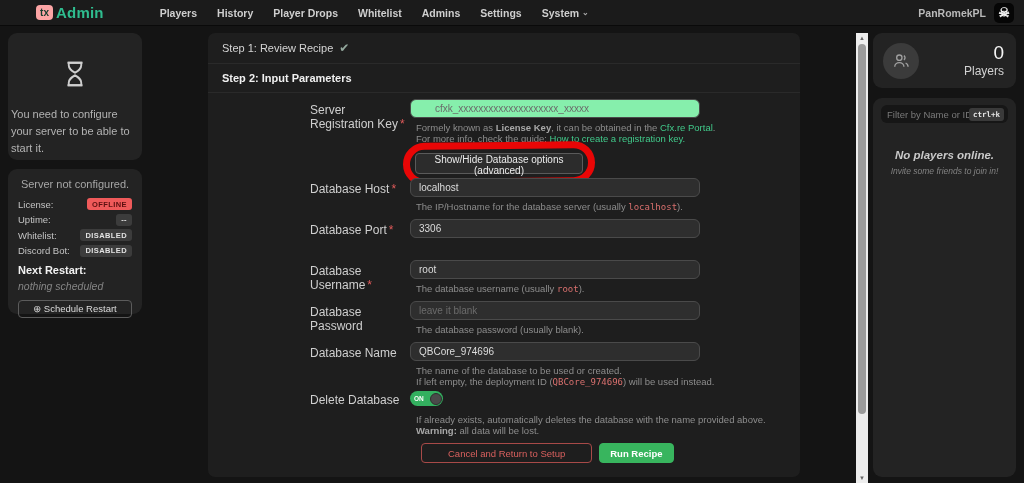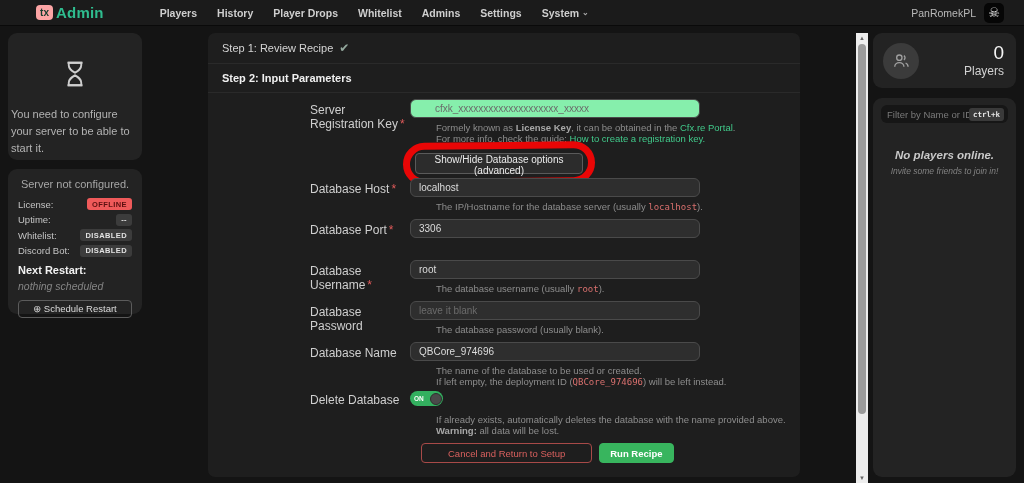--- a/index.html
+++ b/index.html
@@ -11,21 +11,21 @@
   .navbar { position:absolute; left:0; top:0; width:1024px; height:26px;
     background:#1b1b1b; border-bottom:1px solid #0a0a0a;
     display:flex; align-items:center; }
   .logo { display:flex; align-items:center; margin-left:36px; gap:3px; }
   .logo-box { width:17px; height:15px; background:#fca5a5; border-radius:4px;
     color:#123c2d; font-weight:bold; font-size:10px; display:flex; align-items:center; justify-content:center; }
   .logo-text { color:#2fbd8f; font-weight:bold; font-size:15px; letter-spacing:.2px; }
   .nav-items { display:flex; margin-left:46px; }
   .nav-item { color:#cfcfcf; font-size:10.5px; font-weight:bold; padding:0 10px; cursor:pointer; display:flex; align-items:center; gap:3px; }
   .nav-item .caret { font-size:8px; color:#aaa; }
-  .nav-right { margin-left:auto; display:flex; align-items:center; gap:8px; margin-right:20px; }
+  .nav-right { margin-left:auto; display:flex; align-items:center; gap:8px; margin-right:10px;font-weight:bold; }
   .nav-user { color:#b9b9b9; font-size:10.5px; }
   .avatar { width:20px; height:20px; border-radius:5px; background:#060606;
     display:flex; align-items:center; justify-content:center; color:#f2f2f2; font-size:13px; line-height:1; }
 
   
   .left { position:absolute; left:8px; top:33px; width:134px; }
   .card { background:#232323; border-radius:9px; }
   .notice-card { height:127px; display:flex; flex-direction:column; align-items:center; text-align:left; padding:20px 3px 0; }
   .notice-card svg { margin-top:6px; }
   .notice-text { margin-top:17px; font-size:11px; color:#b3b3b3; line-height:1.55; }
@@ -50,21 +50,21 @@
   .step-check { color:#93a89d; margin-left:6px; font-size:12px; }
 
   .form { position:absolute; left:0; top:0; width:592px; height:444px; }
   .f-label { position:absolute; left:102px; width:98px; font-size:12px; color:#cfcfcf; }
   .req { color:#e05a5a; margin-left:2px; }
   .f-input { position:absolute; left:202px; width:290px; height:19px; background:#2e2e2e;
     border:1px solid #4a4a4a; border-radius:6px; color:#dcdcdc; font-size:10px; padding:0 8px;
     font-family:"Liberation Sans", sans-serif; }
   .f-input::placeholder { color:#6b6b6b; }
   .f-input.disabled { background:#86efac; color:#595959;padding-left:24px; }
-  .f-help { position:absolute; left:212px; font-size:9.5px; color:#8d8d8d; white-space:nowrap;padding-left:16px; }
+  .f-help { position:absolute; left:192px; font-size:9.5px; color:#8d8d8d; white-space:nowrap;padding-left:16px; }
   .f-help b { color:#a8a8a8; }
   .link { color:#41c98a; cursor:pointer; }
   .code { font-family:"DejaVu Sans Mono", monospace; color:#d9706e; font-size:9px; }
 
   .showhide-btn { position:absolute; left:207px; top:120px; width:168px; height:21px;
     background:#2c2c2c; border:1px solid #5a5a5a; border-radius:4px; color:#ececec; font-size:10px;
     cursor:pointer; font-family:"Liberation Sans", sans-serif; }
   .red-ring { position:absolute; left:195px; top:109px; width:192px; height:43px;
     border:7px solid #e90606; border-radius:26px; pointer-events:none; transform:rotate(-.6deg); }
 
@@ -227,21 +227,21 @@
       </label>
       <input class="f-input" style="top: 268px;" placeholder="leave it blank">
       <div class="f-help" style="top:291px">The database password (usually blank).</div>
 
       <label class="f-label" style="top:313px">
         <span>Database Name</span>
       </label>
       <input class="f-input" style="top: 309px;" value="QBCore_974696">
       <div class="f-help" style="top:332px">The name of the database to be used or created.</div>
       <div class="f-help" style="top:343px">
-        <span>If left empty, the deployment ID (</span><span class="code">QBCore_974696</span><span>) will be left instead.</span>
+        <span>If left empty, the deployment ID (</span><span class="code">QBCore_974696</span><span>) will be used instead.</span>
       </div>
 
       <label class="f-label" style="top:360px">
         <span>Delete Database</span>
       </label>
       <div class="toggle">
         <span class="toggle-on">ON</span>
         <span class="toggle-knob"></span>
       </div>
       <div class="f-help" style="top:381px">If already exists, automatically deletes the database with the name provided above.</div>

